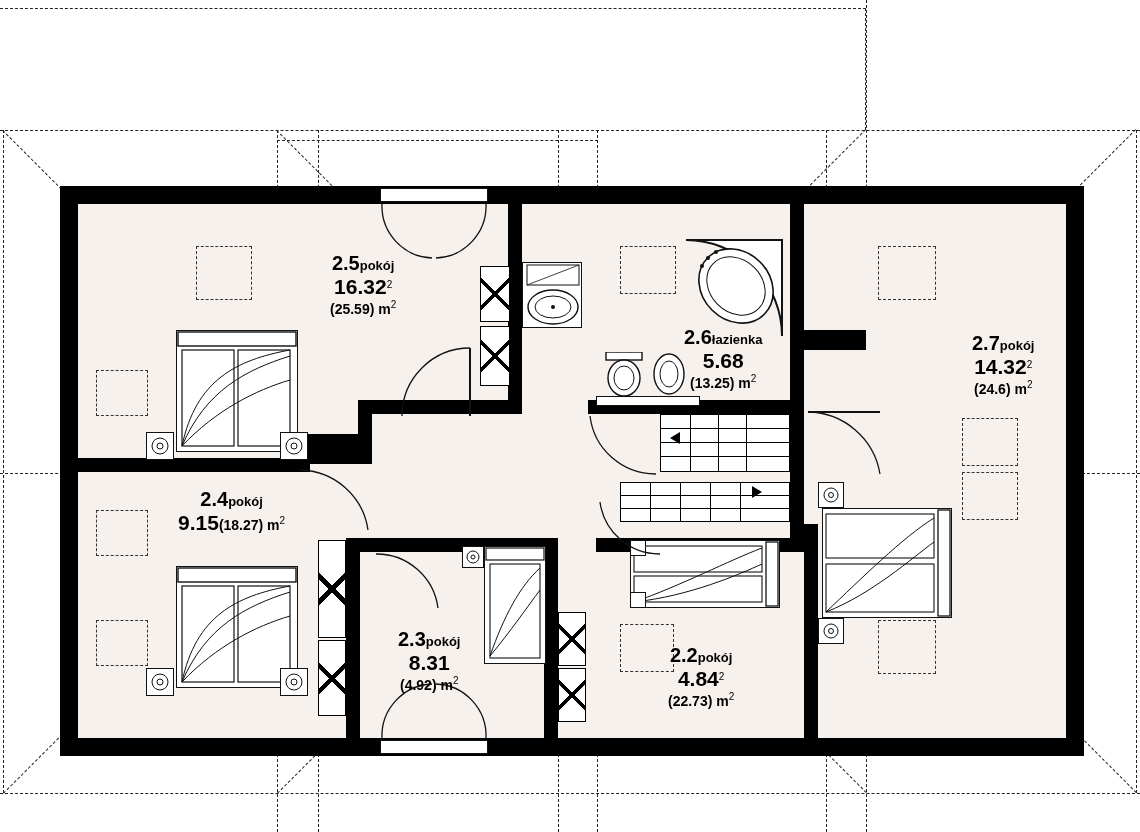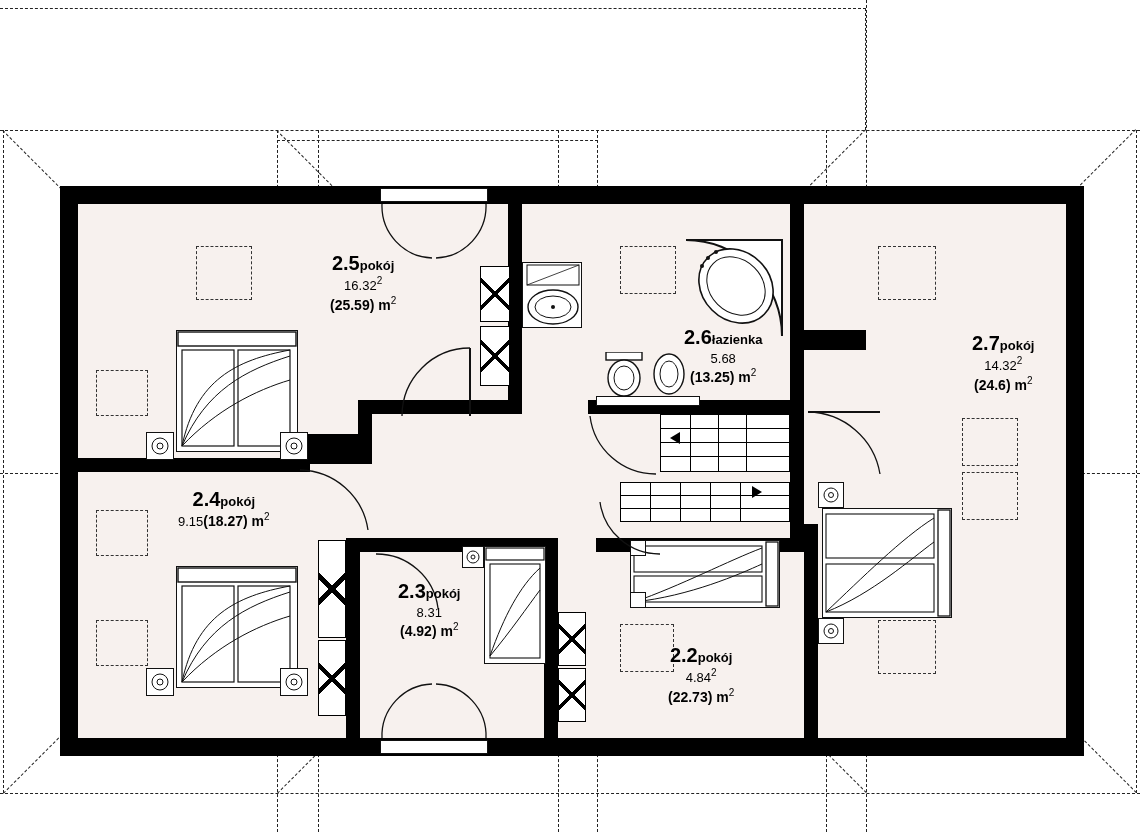--- a/index.html
+++ b/index.html
@@ -107,22 +107,22 @@
   .label .num {
     font-size: 20px;
     font-weight: bold;
     text-align: center;
   }
   .label .name {
     font-size: 13px;
     font-weight: bold;
   }
   .label .area {
-    font-size: 13px;
-    font-weight: normal;
+    font-size: 21px;
+    font-weight: bold;
   }
   .label .alt {
     font-size: 14px;
     font-weight: bold;
   }
   .label .sup {
     font-size: 10px;
     vertical-align: super;
   }
   .center { text-align: center; }
@@ -406,21 +406,21 @@
     <span class="ln1"><span class="area">14.32</span><span class="sup">2</span></span>
     <span class="ln1"><span class="alt">(24.6) m</span><span class="sup">2</span></span>
   </div>
 
 
   <div class="label center" style="left:178px; top:488px;">
     <span class="ln1"><span class="num">2.4</span><span class="name">pokój</span></span>
     <span class="ln1"><span class="area">9.15</span><span class="alt">(18.27) m</span><span class="sup">2</span></span>
   </div>
 
-  <div class="label center" style="left:398px; top:580px;">
+  <div class="label center" style="left:398px; top:628px;">
     <span class="ln1"><span class="num">2.3</span><span class="name">pokój</span></span>
     <span class="ln1"><span class="area">8.31</span></span>
     <span class="ln1"><span class="alt">(4.92) m</span><span class="sup">2</span></span>
   </div>
 
   <div class="label center" style="left:668px; top:644px;">
     <span class="ln1"><span class="num">2.2</span><span class="name">pokój</span></span>
     <span class="ln1"><span class="area">4.84</span><span class="sup">2</span></span>
     <span class="ln1"><span class="alt">(22.73) m</span><span class="sup">2</span></span>
   </div>

